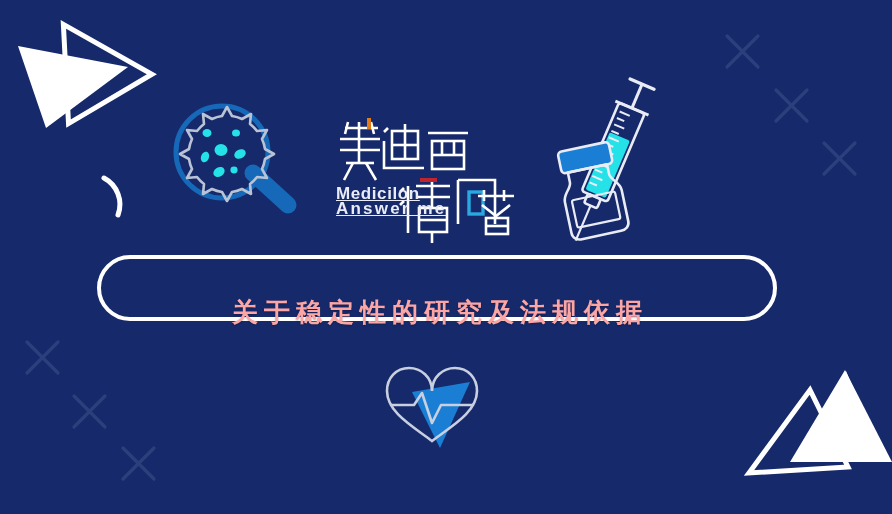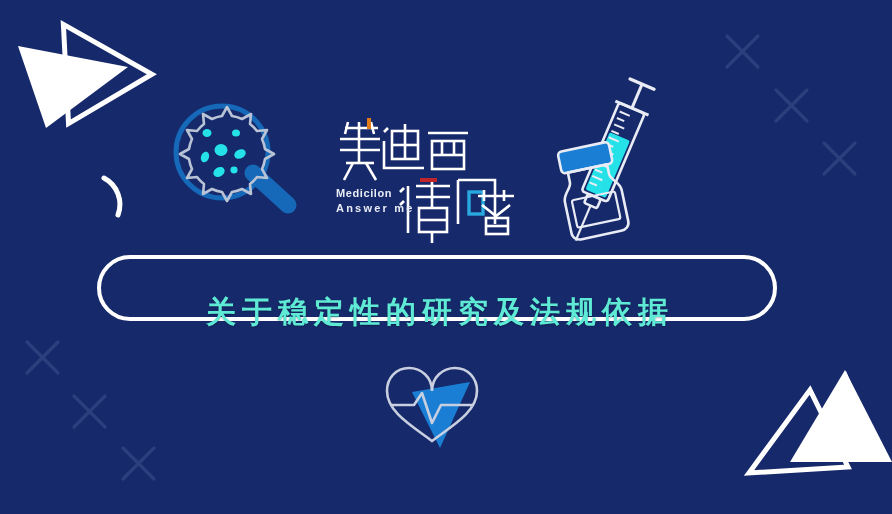--- a/index.html
+++ b/index.html
@@ -28,40 +28,41 @@
     width: 680px;
     height: 66px;
     border: 4px solid #ffffff;
     border-radius: 36px;
     box-sizing: border-box;
     display: flex;
     align-items: center;
     justify-content: center;
   }
   #title-text {
-    color: #5eead4;
-    font-size: 30px;
+    color: #fca5a5;
+    font-size: 26px;
     font-weight: bold;
     letter-spacing: 6px;
     line-height: 1;
     white-space: nowrap;
     padding-left: 6px;
     text-shadow: 0 1px 2px rgba(0,0,0,0.25);
     margin-top: 48px;
   }
   #logo-en {
     position: absolute;
     left: 336px;
     top: 186px;
     width: 120px;
     color: #e9ecf5;
-    font-size: 11px;
+    font-size: 17px;
     font-weight: bold;
     letter-spacing: 0.6px;
     line-height: 15px;
+    text-decoration: underline;
   }
   #logo-en div { white-space: nowrap; }
   .en-sp { letter-spacing: 2.2px; }
 </style>
 </head>
 <body>
 
 <div id="banner">
 
   <svg class="layer" viewBox="0 0 892 514" xmlns="http://www.w3.org/2000/svg">

